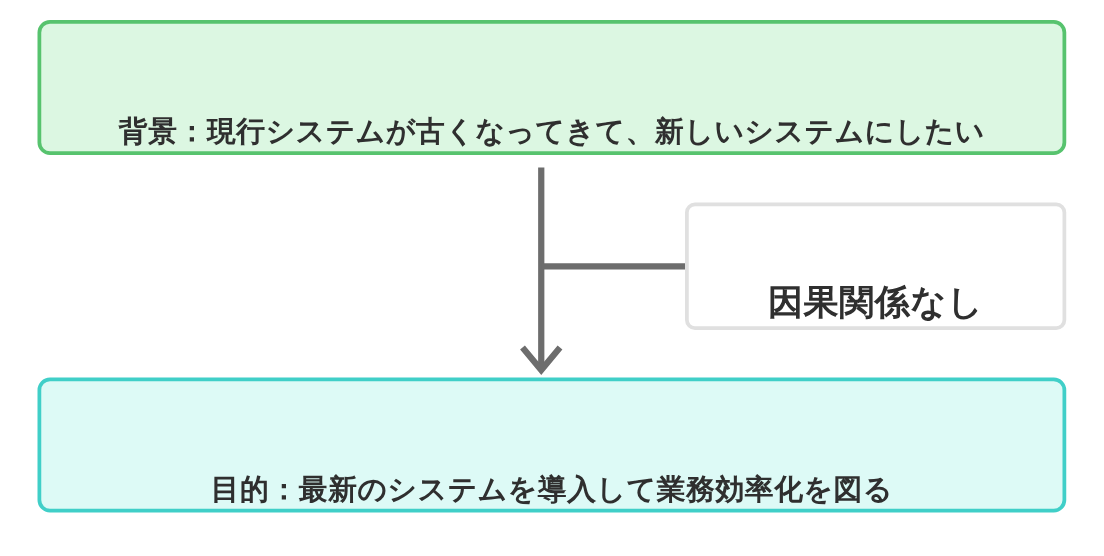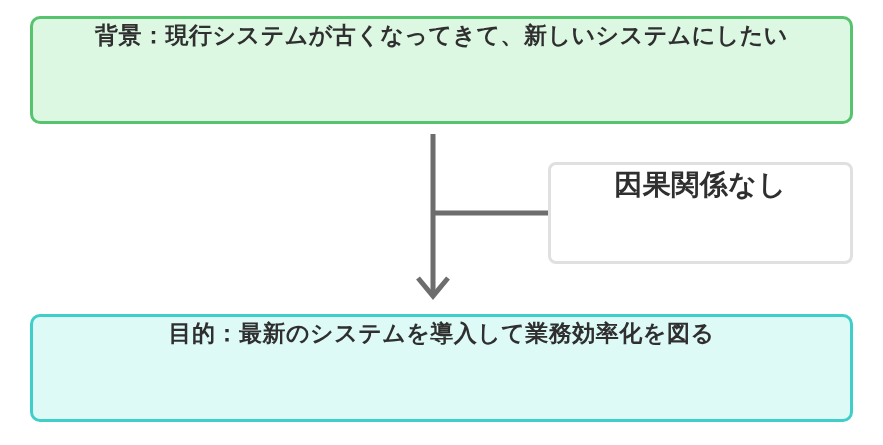--- a/index.html
+++ b/index.html
@@ -15,40 +15,39 @@
     font-family: "Liberation Sans", "DejaVu Sans", sans-serif;
     overflow: hidden;
   }
   .node {
     position: absolute;
     box-sizing: border-box;
     border-style: solid;
     border-width: 3px;
     border-radius: 10px;
     display: flex;
-    align-items: flex-start;
+    align-items: flex-end;
     justify-content: center;
     text-align: center;
     font-weight: bold;
     font-size: 23px;
     letter-spacing: 0.5px;
     line-height: 1.4;
   }
   .node-background {
     left: 30px;
     top: 16px;
     width: 823px;
     height: 108px;
   }
   .node-purpose {
     left: 30px;
     top: 302px;
     width: 823px;
     height: 108px;
-    margin-top: 12px;
   }
   .node-annotation {
     left: 548px;
     top: 162px;
     width: 305px;
     height: 102px;
     border-radius: 8px;
     font-size: 28px;
   }
   .connector-svg {

